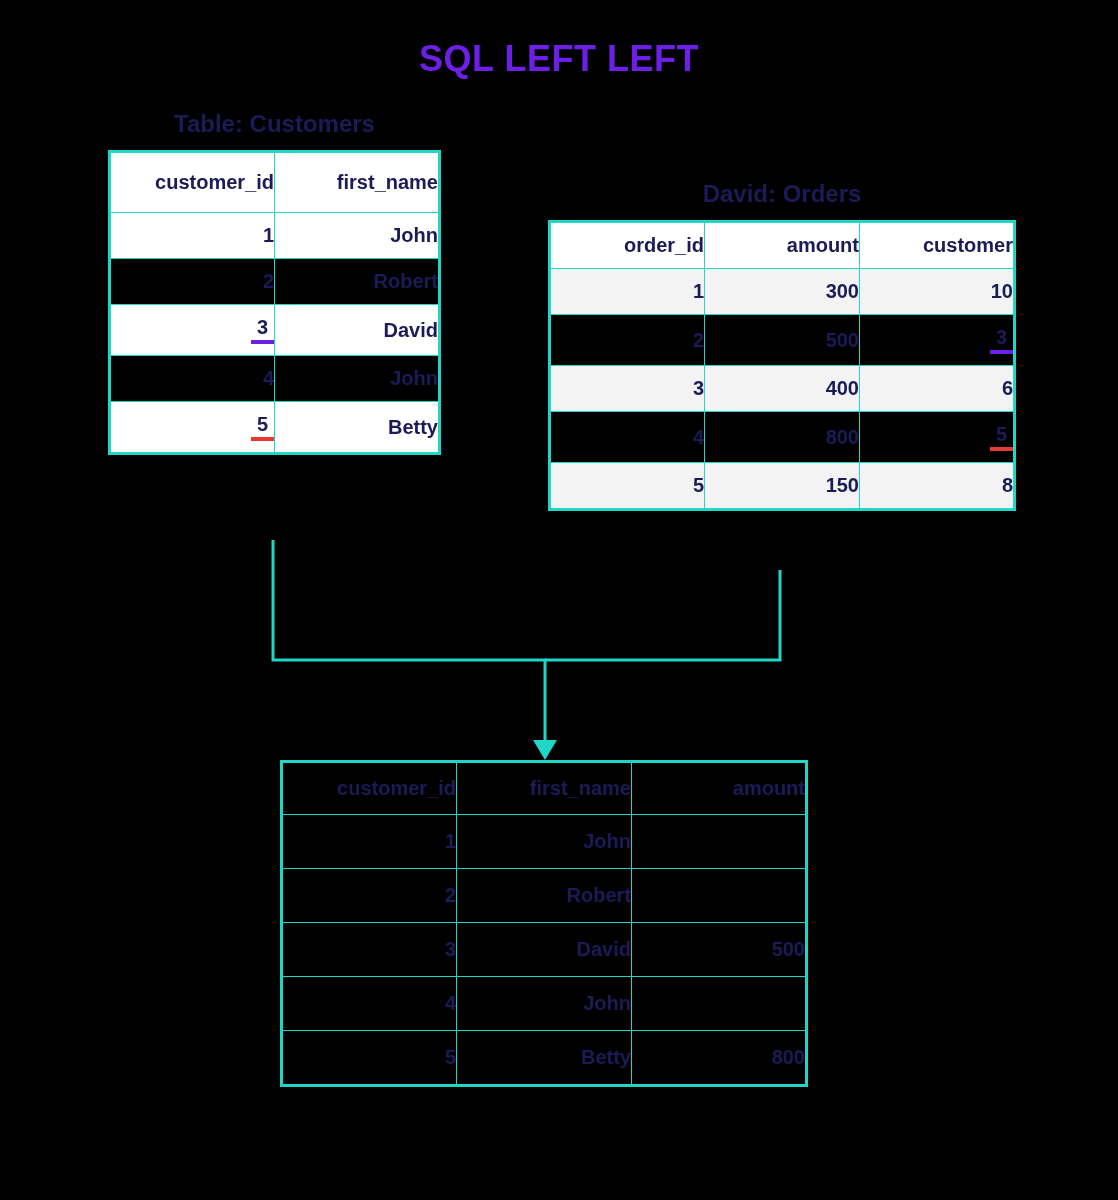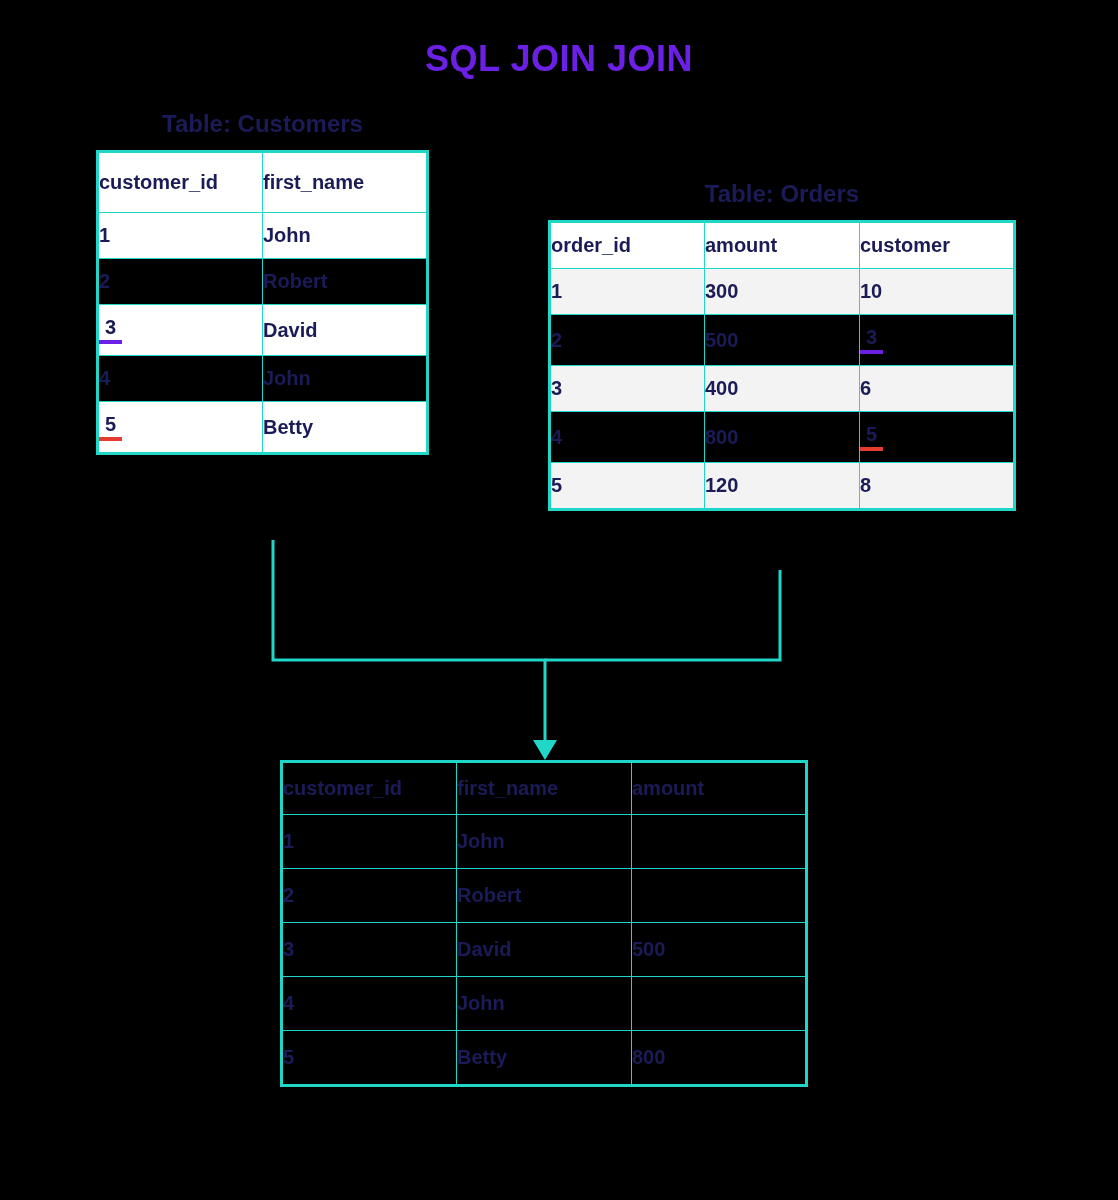--- a/index.html
+++ b/index.html
@@ -26,38 +26,38 @@
     text-align: center;
     margin-bottom: 12px;
   }
   .tbl {
     border: 3px solid #1fd6c7;
     border-collapse: collapse;
     background: #000;
   }
   .tbl th, .tbl td {
     border: 1px solid #1fd6c7;
-    text-align: left;
+    text-align: right;
     color: #1b1b57;
     font-size: 20px;
     font-weight: 700;
     padding: 0;
   }
   .tbl th .cellpad, .tbl td .cellpad {
     padding: 11px 0;
     display: block;
   }
   .tbl th {
     background: #fff;
   }
   .header-tall th .cellpad { padding: 18px 0; }
   .striped-odd  tr:nth-child(odd)  td { background: #fff; }
   .hl-odd tr:nth-child(odd) td { background: #f3f3f3; }
 
-  .customers { position: absolute; left: 96px; top: 110px; }
+  .customers { position: absolute; left: 108px; top: 110px; }
   .customers .tbl th, .customers .tbl td { width: 165px; }
 
   .orders { position: absolute; left: 548px; top: 180px; }
   .orders .tbl th, .orders .tbl td { width: 155px; }
 
   .result { position: absolute; left: 280px; top: 760px; }
   .result .tbl th, .result .tbl td { width: 175px; }
   .result .tbl th .cellpad { padding: 14px 0; }
   .result .tbl td .cellpad { padding: 15px 0; }
   .result .tbl td { background: transparent; }
@@ -81,21 +81,21 @@
     left: 0;
     top: 0;
     width: 1118px;
     height: 1200px;
     pointer-events: none;
   }
 </style>
 </head>
 <body>
 
-<div class="title">SQL JOIN JOIN</div>
+<div class="title">SQL LEFT LEFT</div>
 
 <div class="customers">
   <div class="tbl-label">Table: Customers</div>
   <table class="tbl striped-odd header-tall">
     <thead>
       <tr>
         <th>
             <span class="cellpad">customer_id</span>
           </th>
         <th>
@@ -142,21 +142,21 @@
           </td>
           <td>
             <span class="cellpad">Betty</span>
           </td>
         </tr>
       </tbody>
   </table>
 </div>
 
 <div class="orders">
-  <div class="tbl-label">Table: Orders</div>
+  <div class="tbl-label">David: Orders</div>
   <table class="tbl hl-odd">
     <thead>
       <tr>
         <th>
             <span class="cellpad">order_id</span>
           </th>
         <th>
             <span class="cellpad">amount</span>
           </th>
         <th>
@@ -207,21 +207,21 @@
           </td>
           <td>
             <span class="cellpad"><span class="underline-red">5</span></span>
           </td>
         </tr>
         <tr>
           <td>
             <span class="cellpad">5</span>
           </td>
           <td>
-            <span class="cellpad">120</span>
+            <span class="cellpad">150</span>
           </td>
           <td>
             <span class="cellpad">8</span>
           </td>
         </tr>
       </tbody>
   </table>
 </div>
 
 <div class="result">

